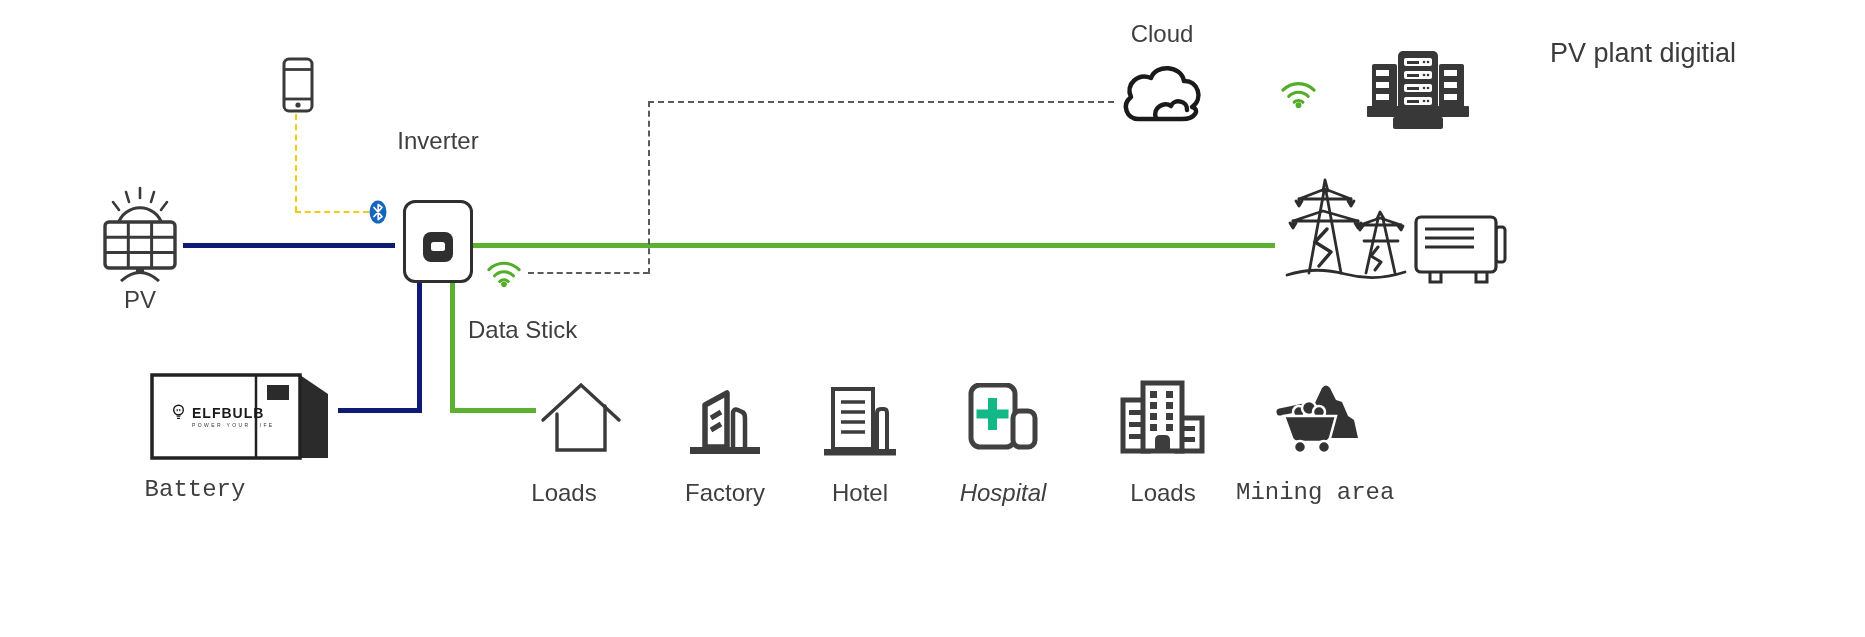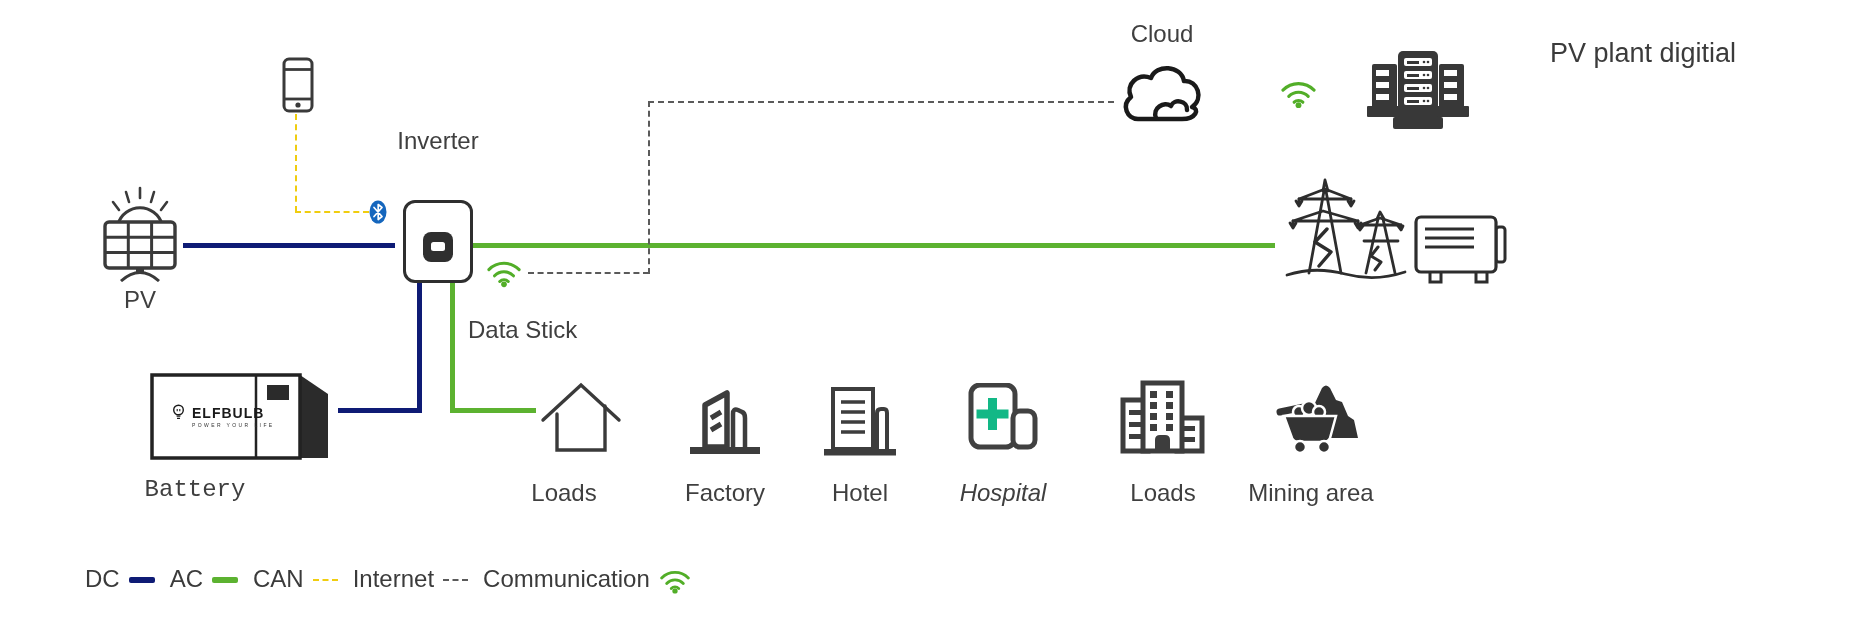--- a/index.html
+++ b/index.html
@@ -262,35 +262,16 @@
       <circle cx="28" cy="71" r="6"></circle>
         <circle cx="52" cy="71" r="6"></circle>
     </g>
   </svg>
 
   <div class="lbl" style="left:504px;top:479px;width:120px;">Loads</div>
   <div class="lbl" style="left:665px;top:479px;width:120px;">Factory</div>
   <div class="lbl" style="left:800px;top:479px;width:120px;">Hotel</div>
   <div class="lbl" style="left:943px;top:479px;width:120px;font-style:italic;">Hospital</div>
   <div class="lbl" style="left:1103px;top:479px;width:120px;">Loads</div>
-  <div class="lbl" style="left:1236px;top:479px;width:150px;">Mining area</div>
-
-  <div class="legend">
-    <span class="lg-label">DC</span>
-    <span class="sw sw-solid" style="background:#0e1b75;"></span>
-    <span class="lg-label">AC</span>
-    <span class="sw sw-solid" style="background:#5cb230;"></span>
-    <span class="lg-label">CAN</span>
-    <span class="sw sw-dash dash-can"></span>
-    <span class="lg-label">Internet</span>
-    <span class="sw sw-dash dash-net"></span>
-    <span class="lg-label">Communication</span>
-    <svg style="margin:4px 0 0 10px;" width="30" height="27" viewBox="0 0 36 32">
-      <g stroke="#52ae28" stroke-width="3.4" fill="none" stroke-linecap="round">
-        <path d="M2 13 A22.5 22.5 0 0 1 34 13"></path>
-        <path d="M8 19.5 A14 14 0 0 1 28 19.5"></path>
-        <path d="M13.5 25.5 A6.5 6.5 0 0 1 22.5 25.5"></path>
-      </g>
-      <circle cx="18" cy="28.5" r="3.2" fill="#52ae28"></circle>
-    </svg>
-  </div>
+  <div class="lbl" style="left:1236px;top:479px;width:150px;font-family:Liberation Mono, monospace;">Mining area</div>
+
 
 </div>
 
 </body></html>

